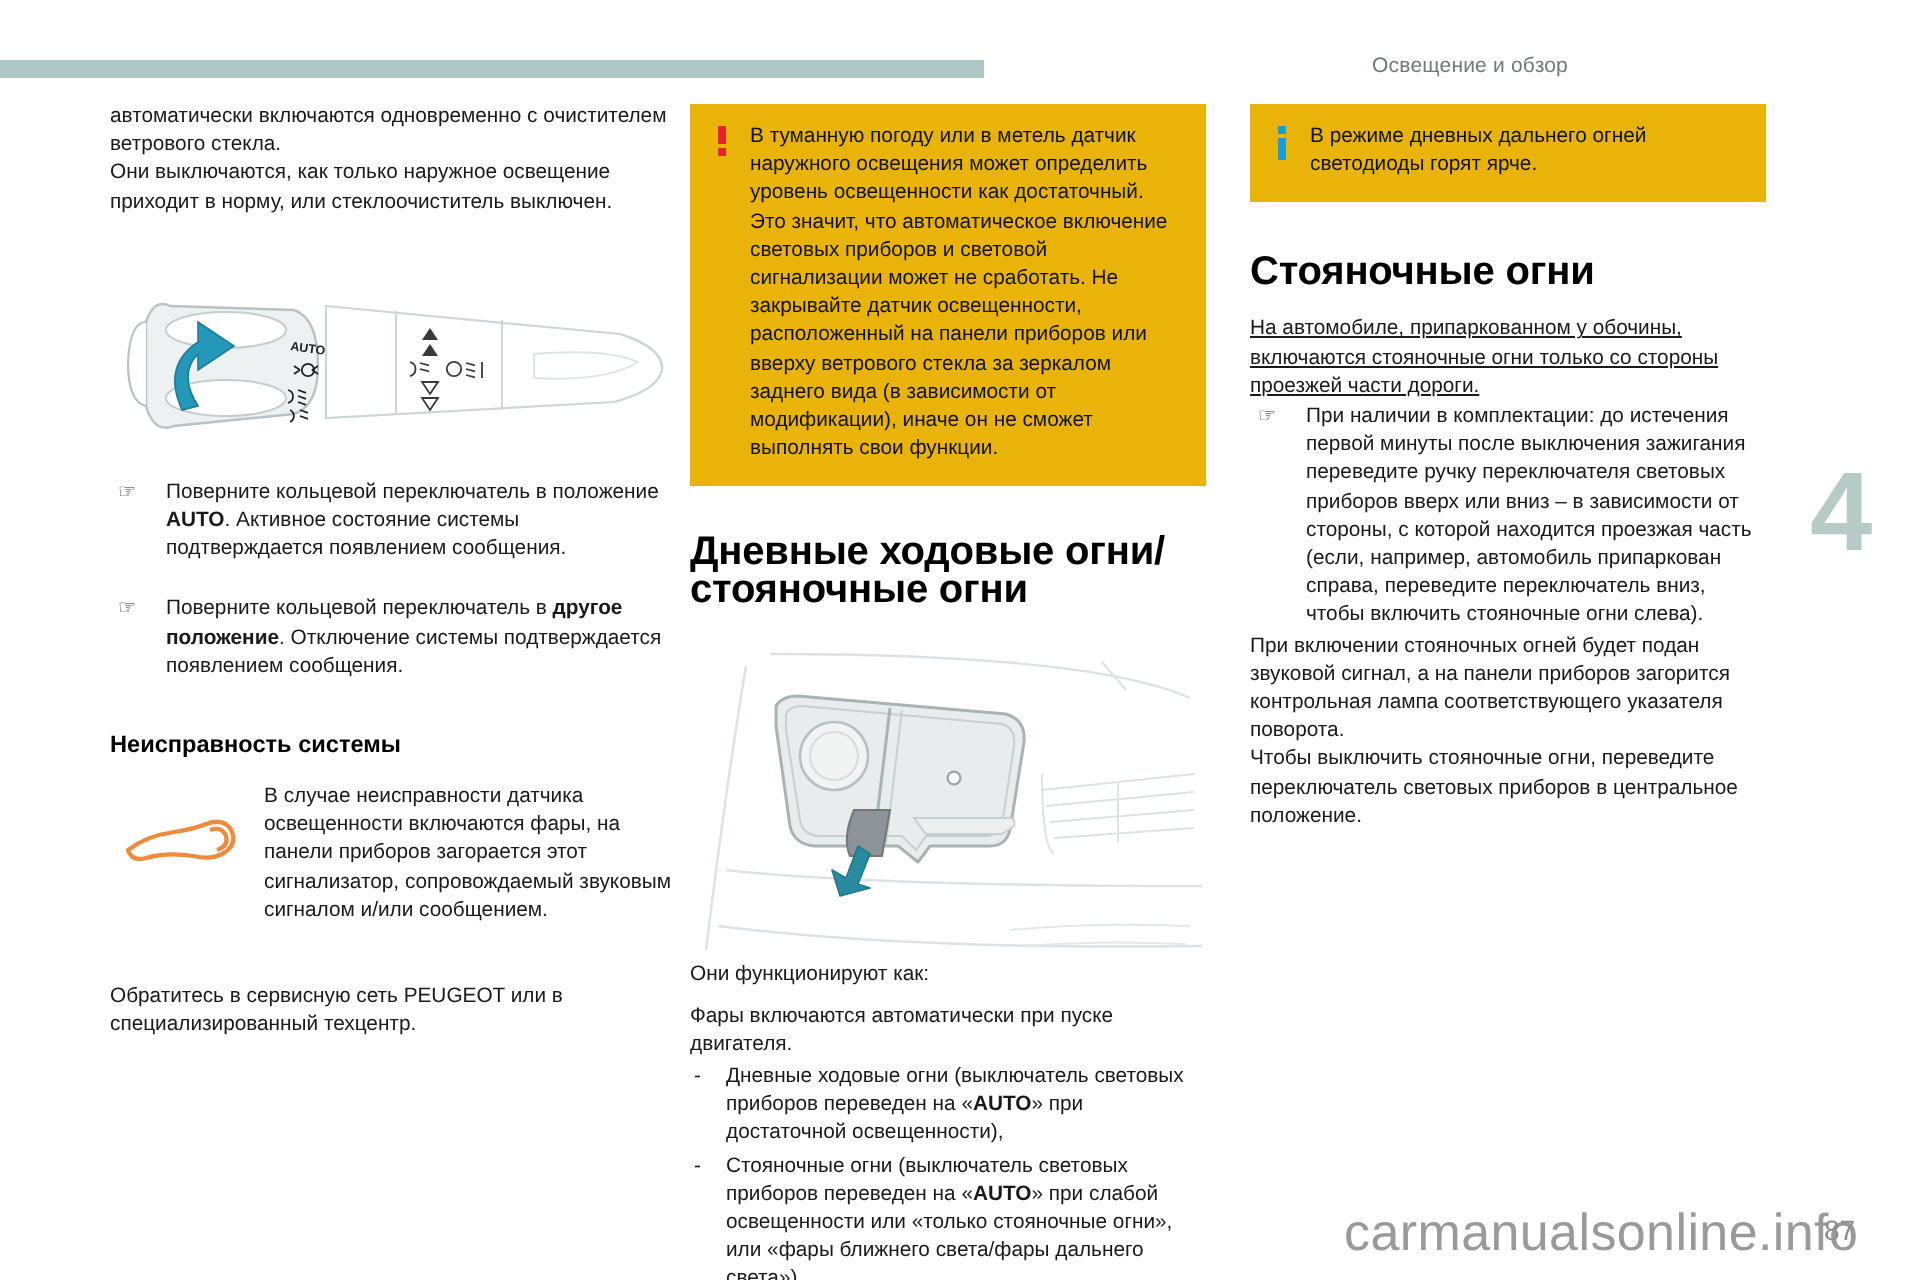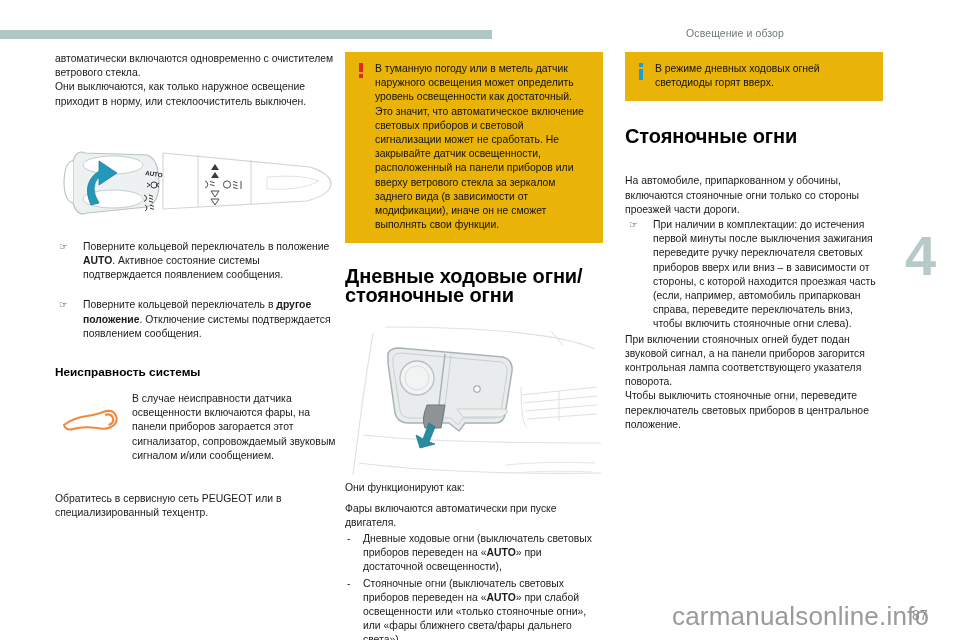--- a/index.html
+++ b/index.html
@@ -353,26 +353,26 @@
     </div>
   </div>
 
   <div class="col col-3">
 
     <div class="callout">
       <span class="cal-icon">
         <span class="info-bar"></span>
           <span class="info-stem"></span>
       </span>
-      <span>В режиме дневных ходовых огней светодиоды горят вверх.</span>
+      <span>В режиме дневных дальнего огней светодиоды горят ярче.</span>
     </div>
 
     <h2 style="margin-top:26px;">Стояночные огни</h2>
 
-    <p style="margin-top:28px;">На автомобиле, припаркованном у обочины, включаются стояночные огни только со стороны проезжей части дороги.</p>
+    <p style="margin-top:12px;text-decoration:underline;">На автомобиле, припаркованном у обочины, включаются стояночные огни только со стороны проезжей части дороги.</p>
 
     <div class="hand-item" style="margin-top:1px;">
       <span class="hand">☞</span>
       <span>При наличии в комплектации: до истечения первой минуты после выключения зажигания переведите ручку переключателя световых приборов вверх или вниз – в зависимости от стороны, с которой находится проезжая часть (если, например, автомобиль припаркован справа, переведите переключатель вниз, чтобы включить стояночные огни слева).</span>
     </div>
 
     <p style="margin-top:1px;">При включении стояночных огней будет подан звуковой сигнал, а на панели приборов загорится контрольная лампа соответствующего указателя поворота.</p>
     <p>Чтобы выключить стояночные огни, переведите переключатель световых приборов в центральное положение.</p>
   </div>
 

